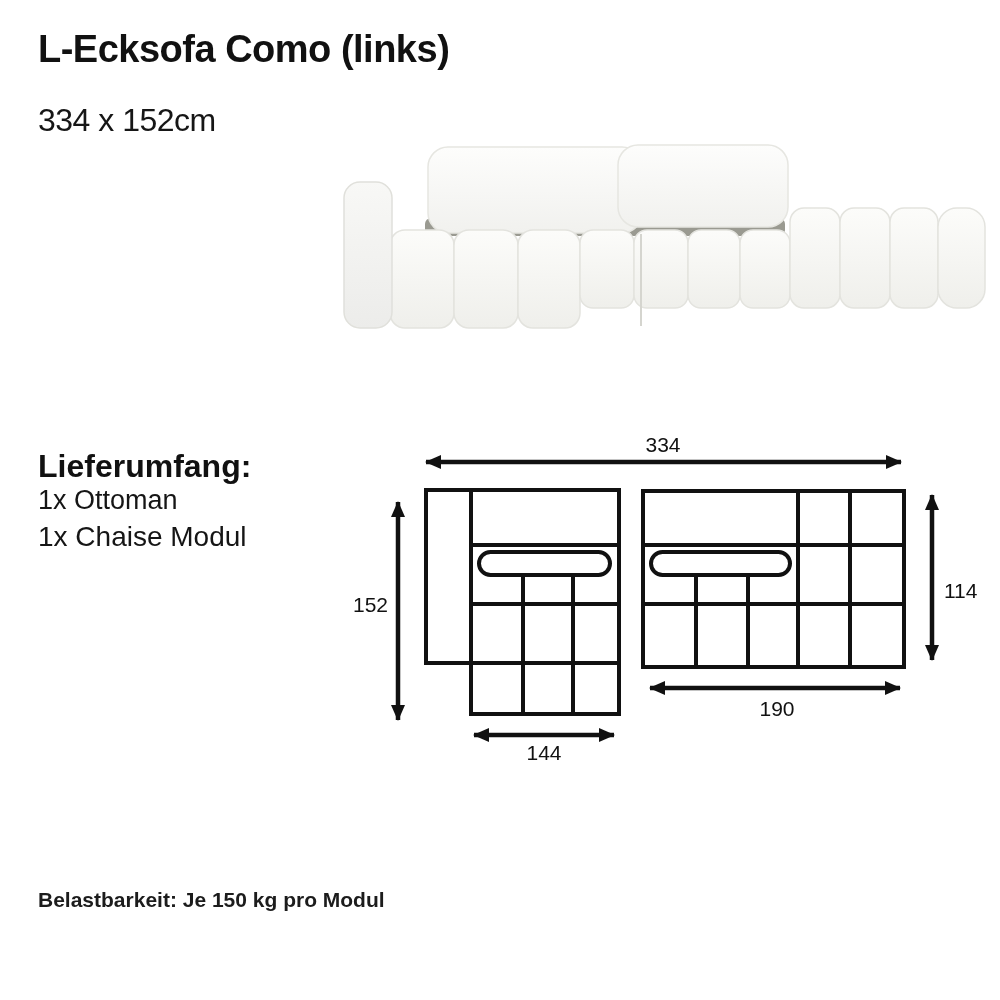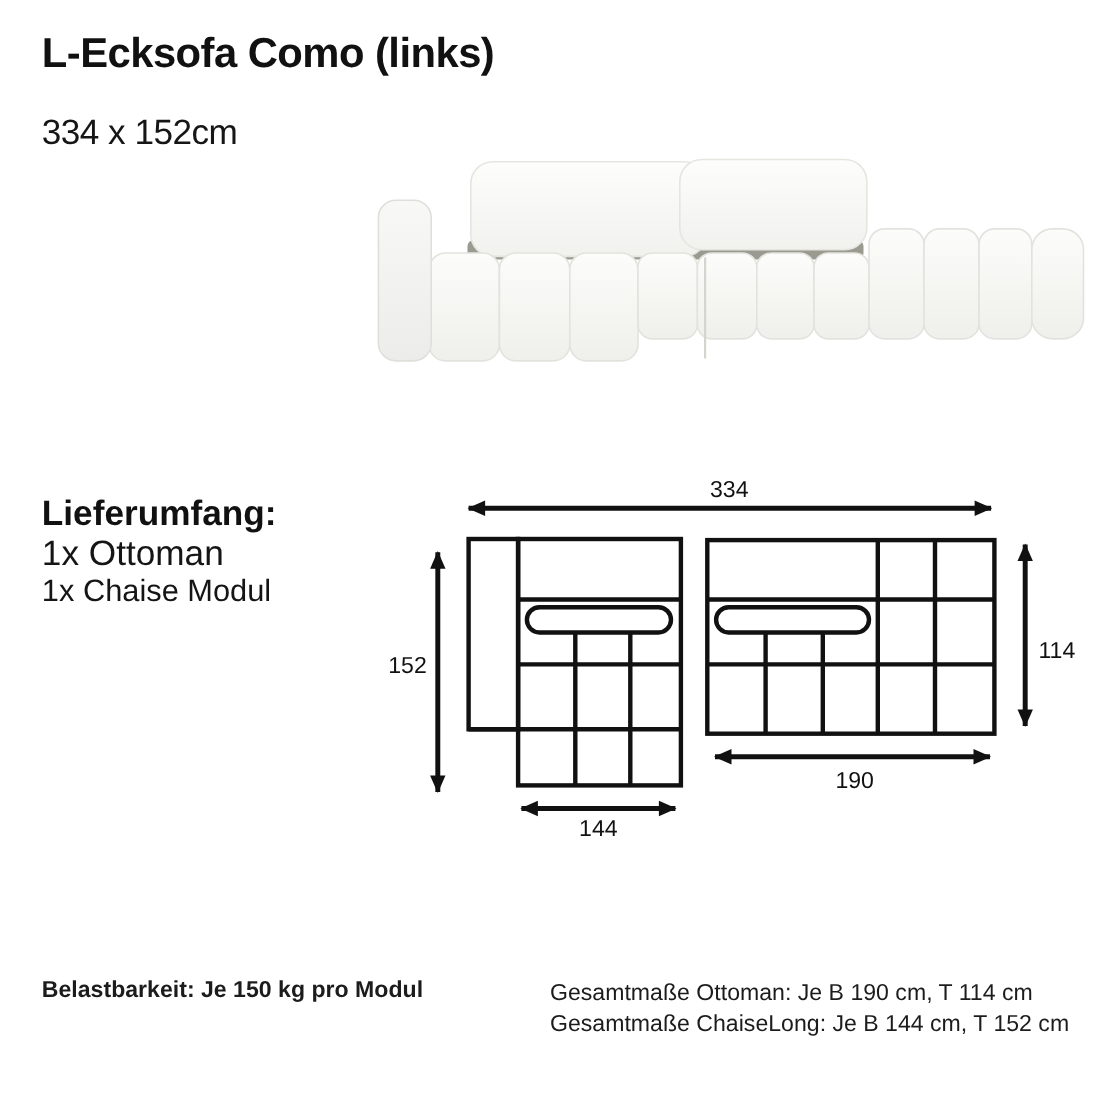--- a/index.html
+++ b/index.html
@@ -4,21 +4,21 @@
 <style>
   html,body{margin:0;padding:0;background:#ffffff;}
   .canvas{
     position:relative;width:1000px;height:980px;background:#ffffff;
     font-family:"Liberation Sans", sans-serif;color:#111111;overflow:hidden;
   }
   .abs{position:absolute;}
   .page-title{left:38px;top:30px;font-size:38px;font-weight:700;letter-spacing:-0.5px;line-height:1;}
   .page-subtitle{left:38px;top:82px;font-size:32px;font-weight:400;letter-spacing:-0.5px;line-height:1;color:#161616;margin-top:22px;}
   .delivery-heading{left:38px;top:450px;font-size:32px;font-weight:700;line-height:1;}
-  .delivery-item-1{left:38px;top:487px;font-size:32px;font-weight:400;line-height:1;color:#151515;}
+  .delivery-item-1{left:38px;top:487px;font-size:27px;font-weight:400;line-height:1;color:#151515;}
   .delivery-item-2{left:38px;top:523px;font-size:28px;font-weight:400;line-height:1;color:#151515;}
   .footer-left{left:38px;top:889px;font-size:21px;font-weight:700;color:#1c1c1c;line-height:1;}
   .footer-right{left:500px;top:889px;font-size:21px;font-weight:400;color:#1c1c1c;line-height:28px;}
   .sofa-svg{left:330px;top:138px;width:660px;height:205px;}
   .diagram-svg{left:340px;top:420px;width:660px;height:360px;}
   .dim-line{stroke:#111111;stroke-width:4.5;fill:none;}
   .mod{stroke:#111111;stroke-width:4;fill:none;}
   .dim-text{font-family:"Liberation Sans", sans-serif;font-size:21px;fill:#111111;}
   .seat{fill:url(#gSeat);stroke:#e3e3de;stroke-width:1.5;}
   .cushion{fill:url(#gCush);stroke:#e6e6e1;stroke-width:1.5;}
@@ -104,18 +104,14 @@
     <line class="dim-line" x1="932" y1="495" x2="932" y2="660" marker-start="url(#ah)" marker-end="url(#ah)"></line>
 
     <text class="dim-text" x="663" y="452" text-anchor="middle">334</text>
     <text class="dim-text" x="388" y="612" text-anchor="end">152</text>
     <text class="dim-text" x="544" y="760" text-anchor="middle">144</text>
     <text class="dim-text" x="777" y="716" text-anchor="middle">190</text>
     <text class="dim-text" x="944" y="598" text-anchor="start">114</text>
   </svg>
 
   <div class="abs footer-left">Belastbarkeit: Je 150 kg pro Modul</div>
-  <div class="abs footer-right">
-    <div>Gesamtmaße Ottoman: Je B 190 cm, T 114 cm</div>
-    <div>Gesamtmaße ChaiseLong: Je B 144 cm, T 152 cm</div>
-  </div>
 
 </div>
 
 </body></html>

